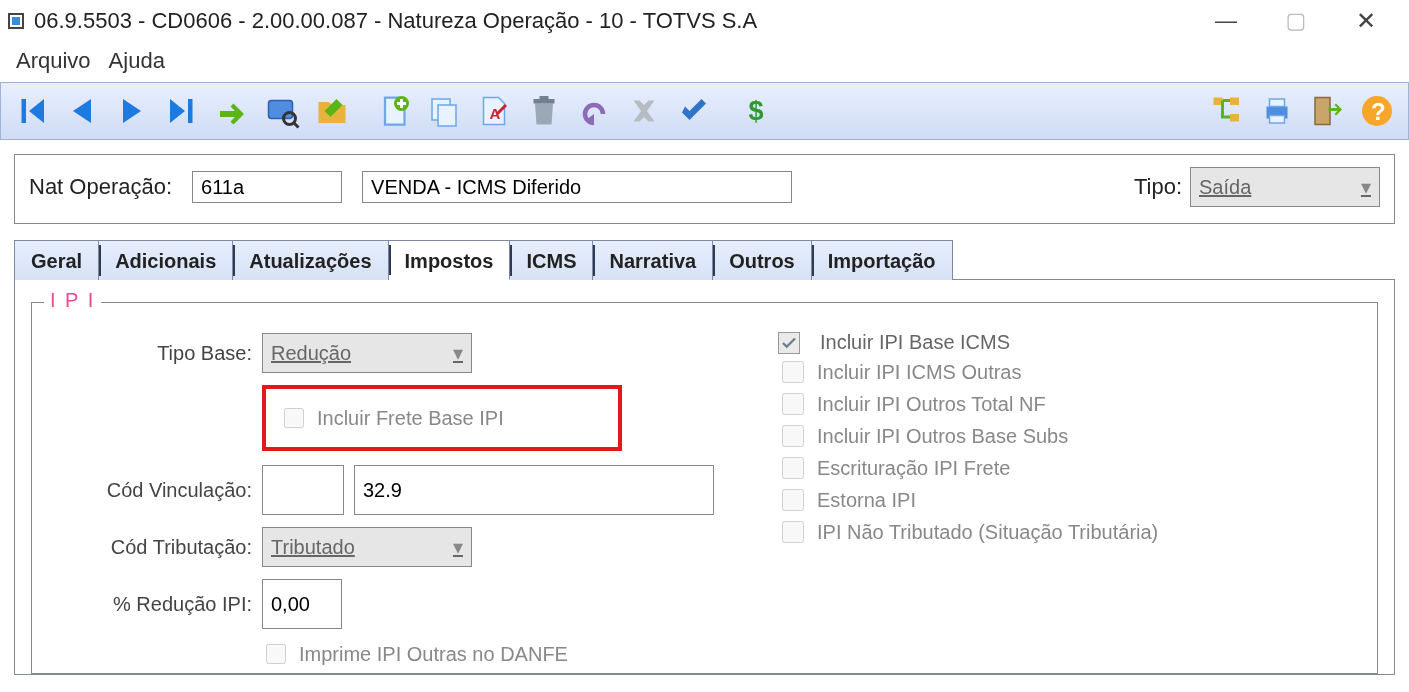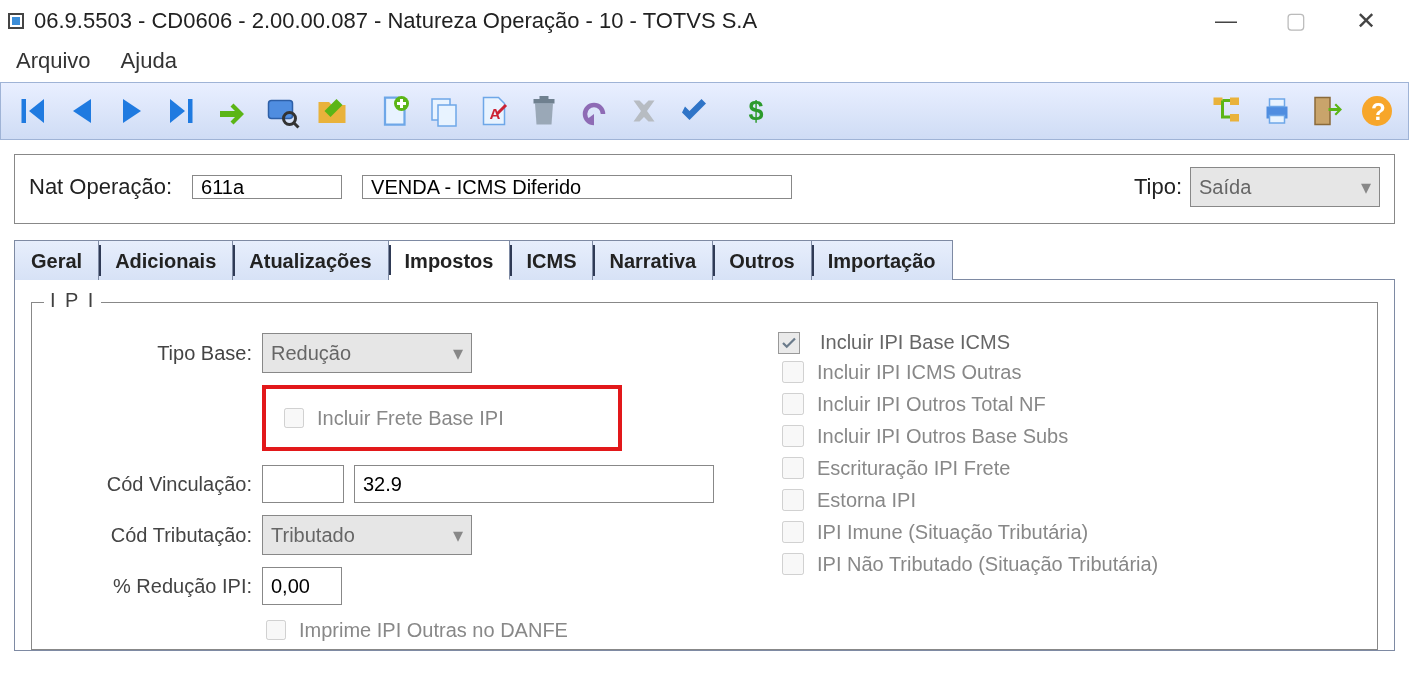--- a/index.html
+++ b/index.html
@@ -8,65 +8,65 @@
 
   
   .titlebar { display: flex; align-items: center; height: 42px; padding: 0 8px; background: #fff; }
   .titlebar .app-icon { width: 16px; height: 16px; border: 2px solid #444; margin-right: 10px; display: inline-flex; align-items: center; justify-content: center; }
   .titlebar .app-icon .dot { width: 8px; height: 8px; background: #3b8dd8; }
   .titlebar .title { flex: 1; font-size: 22px; color: #222; }
   .titlebar .winbtn { width: 70px; text-align: center; font-size: 22px; color: #444; user-select: none; }
   .titlebar .winbtn.close { font-size: 24px; }
 
   
-  .menubar { display: flex; gap: 30px; padding: 6px 16px 8px 16px; font-size: 22px; color: #333; }
+  .menubar { display: flex; gap: 18px; padding: 6px 16px 8px 16px; font-size: 22px; color: #333; }
   .menubar .menu-item { cursor: default; }
 
   
   .toolbar { display: flex; align-items: center; height: 58px; background: linear-gradient(#e9efff, #cfdcf5); border: 1px solid #9fb3d6; padding: 0 6px; }
   .toolbar .tbtn { width: 46px; height: 46px; border: 1px solid transparent; border-radius: 3px; margin: 0 2px; display: flex; align-items: center; justify-content: center; }
   .toolbar .sep { width: 12px; }
   .toolbar .spacer { flex: 1; }
   .toolbar svg { width: 36px; height: 36px; }
 
   
   .content { padding: 14px 14px 0 14px; }
   .panel { border: 1px solid #888; background: #fff; padding: 12px 14px 16px 14px; }
 
   
   .hdr-row { display: flex; align-items: center; gap: 20px; font-size: 22px; color: #222; }
   .hdr-row .lbl { white-space: nowrap; }
-  .hdr-row input[type="text"] { height: 24px; font-size: 20px; padding: 4px 8px; border: 1px solid #888; background: #fff; }
+  .hdr-row input[type="text"] { height: 32px; font-size: 20px; padding: 4px 8px; border: 1px solid #888; background: #fff; }
   .hdr-row .code { width: 150px; }
   .hdr-row .desc { width: 430px; }
   .hdr-row .gap { flex: 1; }
   .hdr-row .tipo-wrap { display: flex; align-items: center; gap: 8px; }
-  .combo { height: 40px; min-width: 190px; display: flex; align-items: center; justify-content: space-between; padding: 4px 8px; border: 1px solid #888; background: #e6e6e6; color: #666; font-size: 20px; }
+  .combo { height: 40px; min-width: 190px; display: flex; align-items: center; justify-content: space-between; padding: 4px 8px; border: 1px solid #888; background: #e6e6e6; color: #666; font-size: 20px; text-decoration: underline; }
   .combo .chev { color: #888; }
 
   
   .tabs { display: flex; margin-top: 16px; font-weight: bold; }
   .tab { height: 40px; line-height: 40px; padding: 0 16px; font-size: 20px; color: #222; background: linear-gradient(#e7eefc, #d7e2f6); border: 1px solid #7e8aa3; border-bottom: none; margin-right: 0; position: relative; }
   .tab + .tab { border-left: none; }
   .tab.active { background: #fff; border-bottom: 1px solid #fff; z-index: 2; }
   .tab .divider { position: absolute; left: 0; top: 4px; bottom: 4px; width: 2px; background: #2f3a55; }
 
   
   .tabpage { border: 1px solid #7e8aa3; padding: 16px 16px 0 16px; margin-top: -1px; min-height: 320px; }
 
   
   .groupbox { border: 1px solid #888; margin-top: 6px; position: relative; padding: 24px 20px 0 20px; }
-  .groupbox .legend { position: absolute; top: -14px; left: 12px; background: #fff; padding: 0 6px; font-size: 20px; letter-spacing: 2px; color: #404040; }
+  .groupbox .legend { position: absolute; top: -14px; left: 12px; background: #fff; padding: 0 6px; font-size: 20px; letter-spacing: 2px; color: #ec4899; }
 
   .grid2 { display: flex; gap: 64px; }
   .col { flex: 1; }
 
   .form-row { display: flex; align-items: center; margin: 6px 0 12px 0; gap: 10px; }
   .form-row .flabel { width: 200px; text-align: right; font-size: 20px; color: #444; }
-  .form-row .finput { height: 38px; font-size: 20px; padding: 4px 8px; border: 1px solid #888; }
+  .form-row .finput { height: 50px; font-size: 20px; padding: 4px 8px; border: 1px solid #888; }
   .form-row .combo { min-width: 210px; }
   .form-row .small { width: 82px; }
 
   .check-row { display: flex; align-items: center; gap: 10px; font-size: 20px; color: #666; margin: 6px 0; }
   .check-row input[type="checkbox"] { width: 20px; height: 20px; accent-color: #6a8bbd; }
   .check-row.disabled { color: #888; }
 
   
   .highlight-box { border: 4px solid #e2181a; padding: 10px 14px; width: 360px; margin-left: 210px; margin-bottom: 14px; }
 
@@ -314,23 +314,19 @@
           <label class="check-row disabled">
               <input type="checkbox" disabled="" style="">
               <span>Escrituração IPI Frete</span>
             </label>
           <label class="check-row disabled">
               <input type="checkbox" disabled="" style="">
               <span>Estorna IPI</span>
             </label>
           <label class="check-row disabled">
               <input type="checkbox" disabled="" style="">
-              <span>IPI Imune (Situação Tributária)</span>
-            </label>
-          <label class="check-row disabled">
-              <input type="checkbox" disabled="" style="">
               <span>IPI Não Tributado (Situação Tributária)</span>
             </label>
         </div>
       </div>
     </div>
   </div>
 </div>
 
 </body></html>

